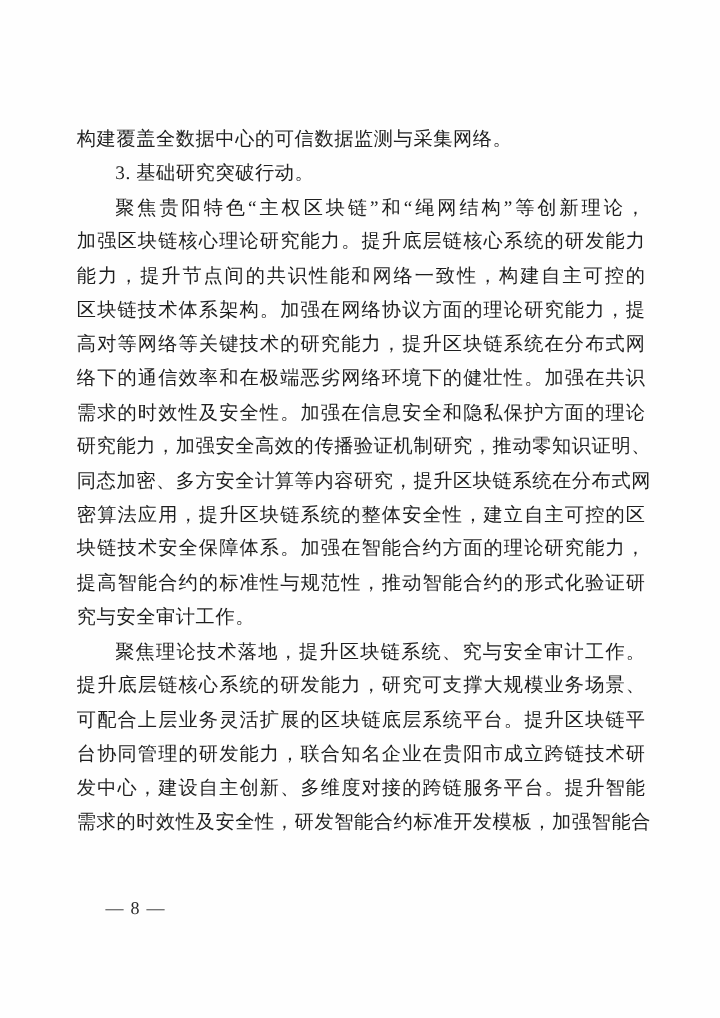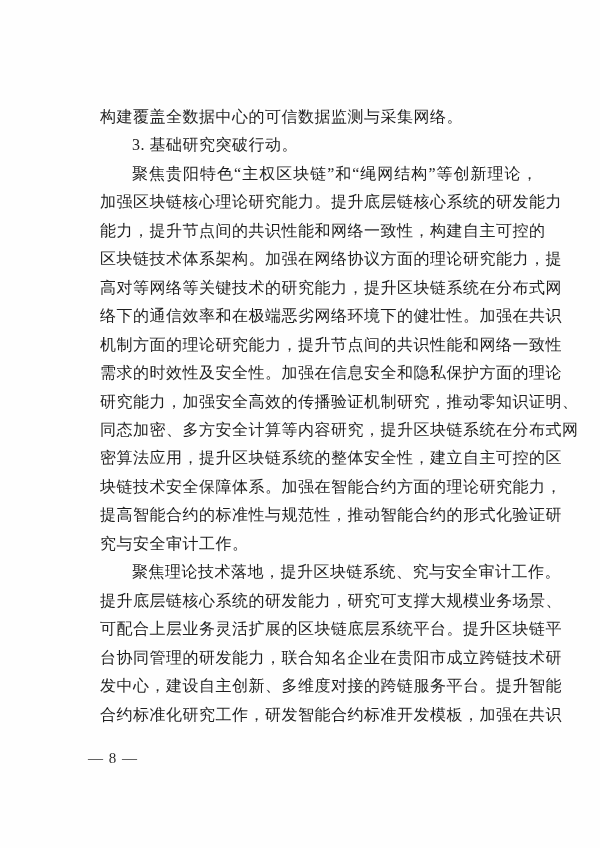--- a/index.html
+++ b/index.html
@@ -32,21 +32,20 @@
   .paragraph {
     margin: 0;
     padding: 0;
   }
   .line {
     text-align: justify;
     text-align-last: justify;
     text-justify: inter-character;
     white-space: nowrap;
     overflow: visible;
-    margin-left: 36px;
   }
   .line.no-just {
     text-align: left;
     text-align-last: left;
   }
   .line.indent {
     text-indent: 2em;
     text-align: right;
   }
   .page-footer {
@@ -70,34 +69,33 @@
       <div class="paragraph">
         <div class="line indent no-just">3. 基础研究突破行动。</div>
       </div>
       <div class="paragraph">
         <div class="line indent">聚焦贵阳特色“主权区块链”和“绳网结构”等创新理论，</div>
         <div class="line">加强区块链核心理论研究能力。提升底层链核心系统的研发能力</div>
         <div class="line">能力，提升节点间的共识性能和网络一致性，构建自主可控的</div>
         <div class="line">区块链技术体系架构。加强在网络协议方面的理论研究能力，提</div>
         <div class="line">高对等网络等关键技术的研究能力，提升区块链系统在分布式网</div>
         <div class="line">络下的通信效率和在极端恶劣网络环境下的健壮性。加强在共识</div>
-        <div class="line">机制方面的理论研究能力，提升节点间的共识性能和网络一致性</div>
         <div class="line">需求的时效性及安全性。加强在信息安全和隐私保护方面的理论</div>
         <div class="line">研究能力，加强安全高效的传播验证机制研究，推动零知识证明、</div>
         <div class="line">同态加密、多方安全计算等内容研究，提升区块链系统在分布式网</div>
         <div class="line">密算法应用，提升区块链系统的整体安全性，建立自主可控的区</div>
         <div class="line">块链技术安全保障体系。加强在智能合约方面的理论研究能力，</div>
         <div class="line">提高智能合约的标准性与规范性，推动智能合约的形式化验证研</div>
         <div class="line no-just">究与安全审计工作。</div>
       </div>
       <div class="paragraph">
         <div class="line indent">聚焦理论技术落地，提升区块链系统、究与安全审计工作。</div>
         <div class="line">提升底层链核心系统的研发能力，研究可支撑大规模业务场景、</div>
         <div class="line">可配合上层业务灵活扩展的区块链底层系统平台。提升区块链平</div>
         <div class="line">台协同管理的研发能力，联合知名企业在贵阳市成立跨链技术研</div>
         <div class="line">发中心，建设自主创新、多维度对接的跨链服务平台。提升智能</div>
-        <div class="line">合约标准化研究工作，研发智能合约标准开发模板，加强在共识</div>
+        <div class="line">需求的时效性及安全性，研发智能合约标准开发模板，加强智能合</div>
       </div>
     </main>
 
   <div class="page-footer">— 8 —</div>
 
 </div>
 
 </body></html>

